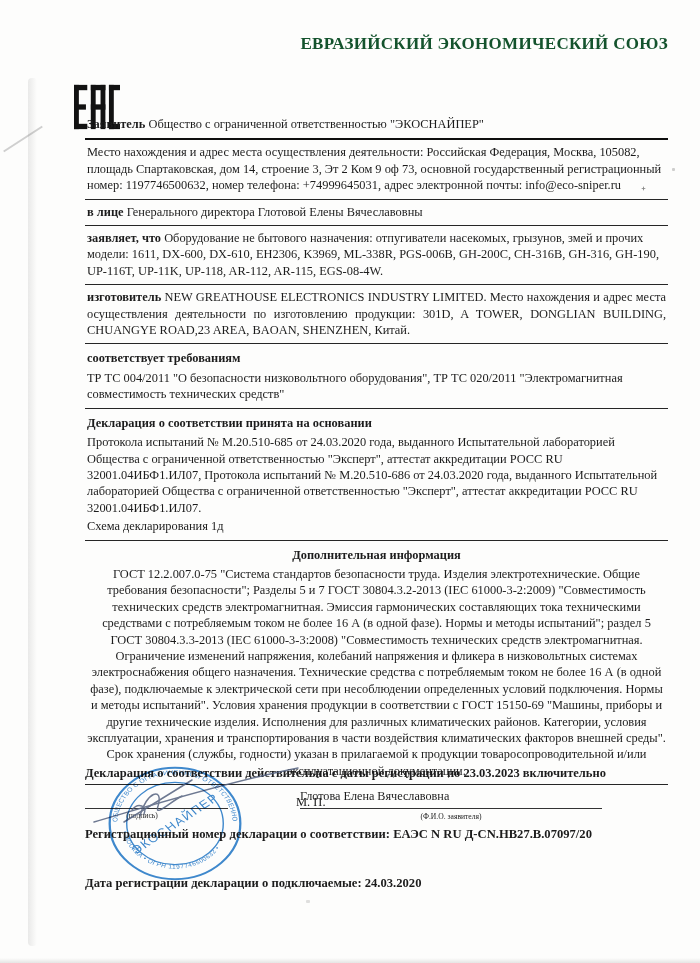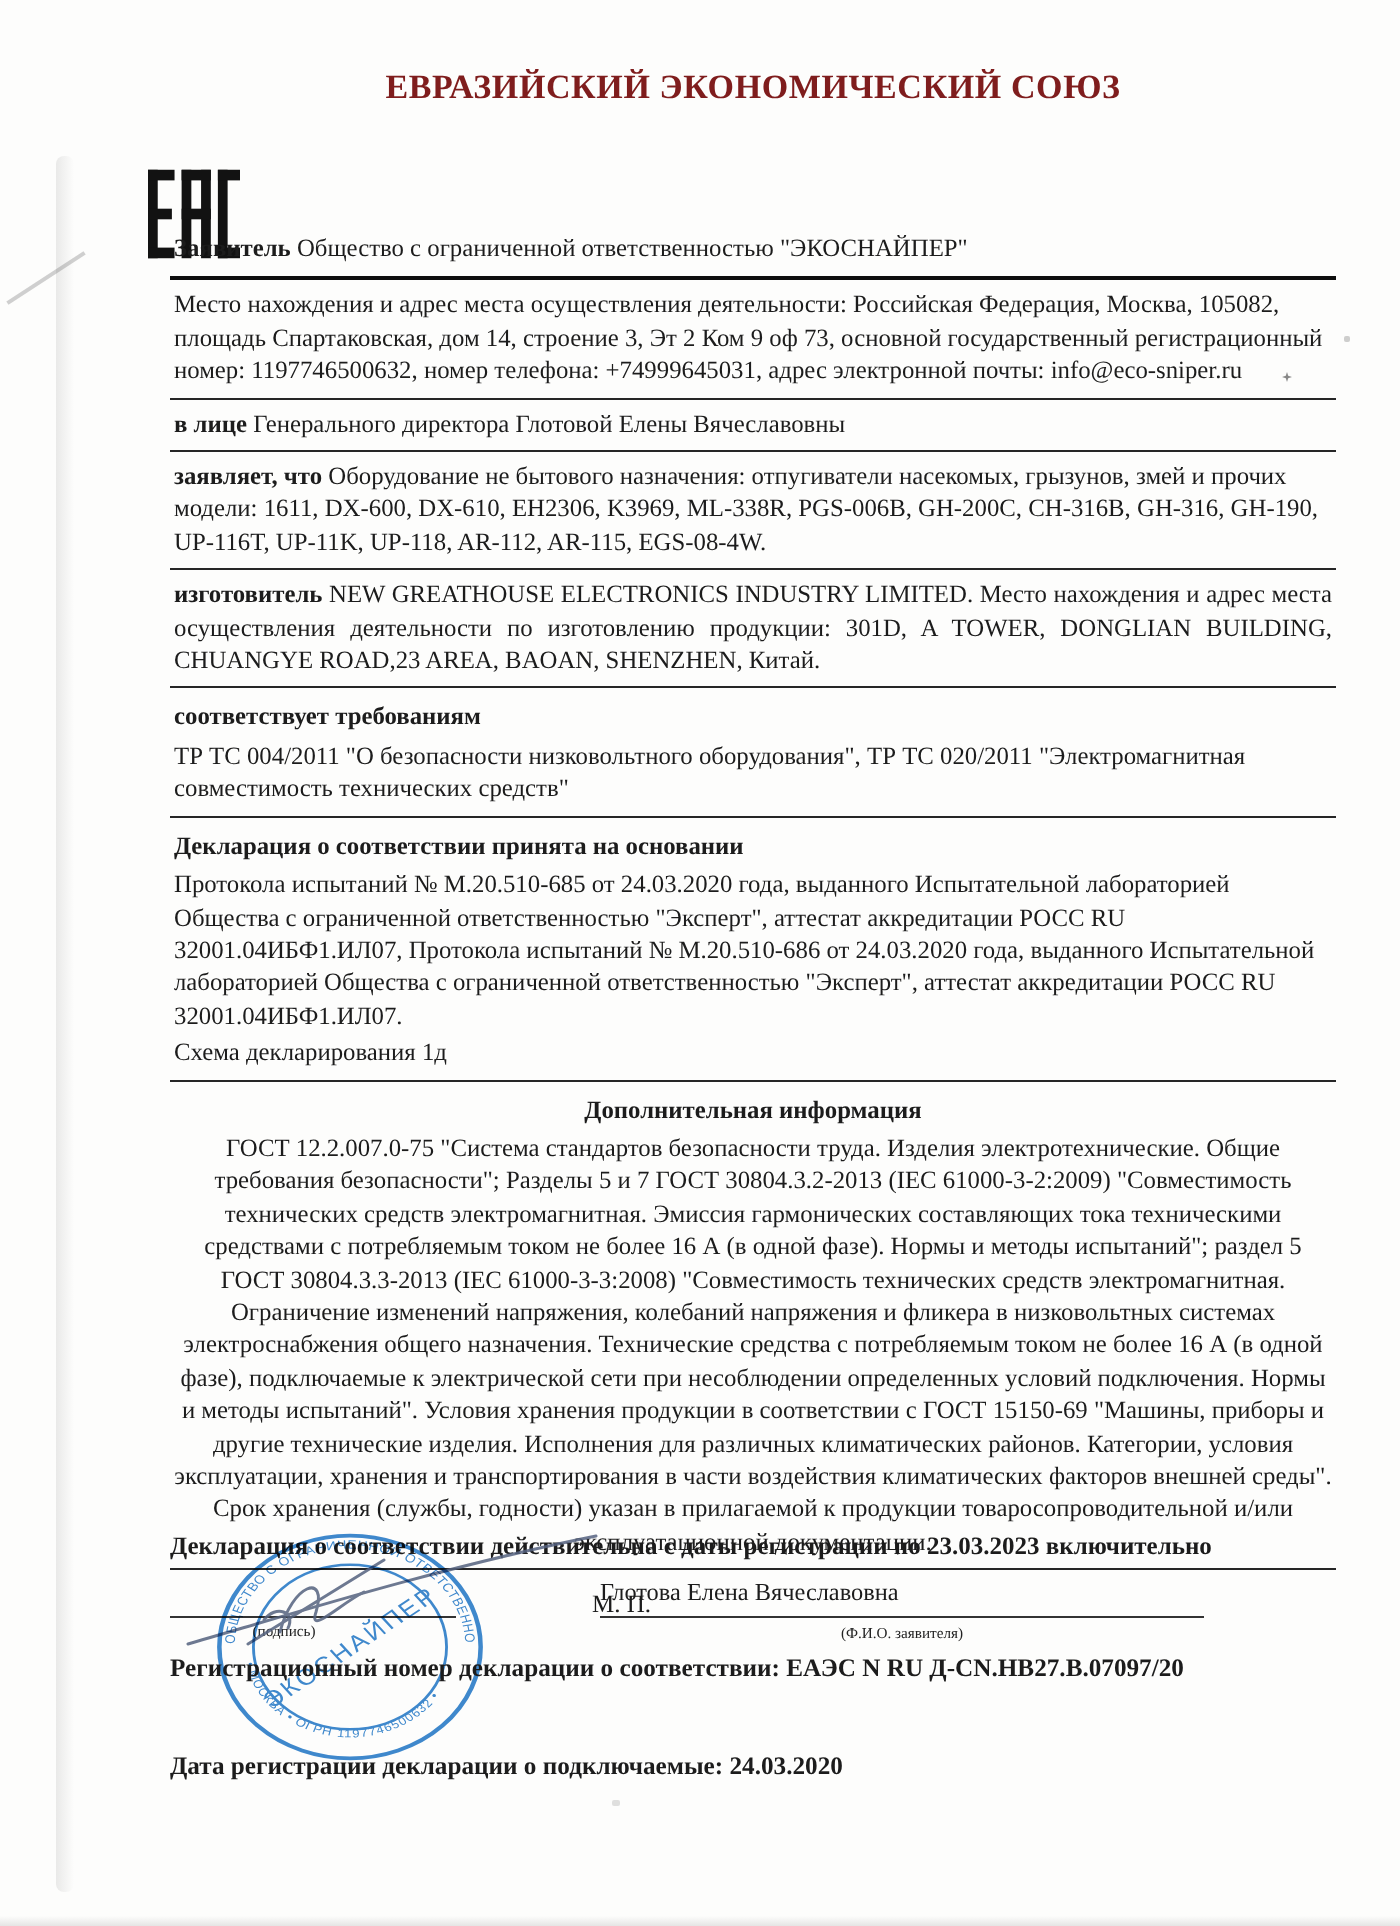--- a/index.html
+++ b/index.html
@@ -16,21 +16,21 @@
   .edge-diag{position:absolute;left:0px;top:138px;width:46px;height:2px;
     background:rgba(90,90,90,.28);transform:rotate(-33deg);}
   .bottom-band{position:absolute;left:0;bottom:0;width:700px;height:5px;
     background:linear-gradient(to top,rgba(120,120,120,.18),rgba(120,120,120,0));}
   .speck{position:absolute;background:rgba(40,40,40,.55);border-radius:1px;}
   .speck.s1{left:641px;top:186px;width:5px;height:5px;clip-path:polygon(50% 0,62% 38%,100% 50%,62% 62%,50% 100%,38% 62%,0 50%,38% 38%);}
   .speck.s2{left:672px;top:168px;width:3px;height:3px;opacity:.4;}
   .speck.s3{left:306px;top:900px;width:4px;height:3px;opacity:.25;}
 
   .content{position:absolute;left:85px;top:32px;width:583px;}
-  .title{  text-align:center;font-weight:bold;font-size:17px;line-height:23px;letter-spacing:.3px;color:#7f1d1d;}
+  .title{  text-align:right;font-weight:bold;font-size:17px;line-height:23px;letter-spacing:.3px;color:#14532d;}
   .logo{position:absolute;left:74px;top:84px;width:46px;height:46px;}
   .spacer-logo{height:57px;}
 
   .doc{font-size:12.4px;line-height:16.4px;}
   .doc p{margin:2px;}
   .b{font-weight:bold;}
   .row{padding:2px 0 3px;border-bottom:1.6px solid #262626;}
   .row-applicant{border-bottom:2.6px solid #0e0e0e;padding-bottom:4px;}
   .just{text-align:justify;}
   .hdr{font-weight:bold;padding:2px 0 1px;}

